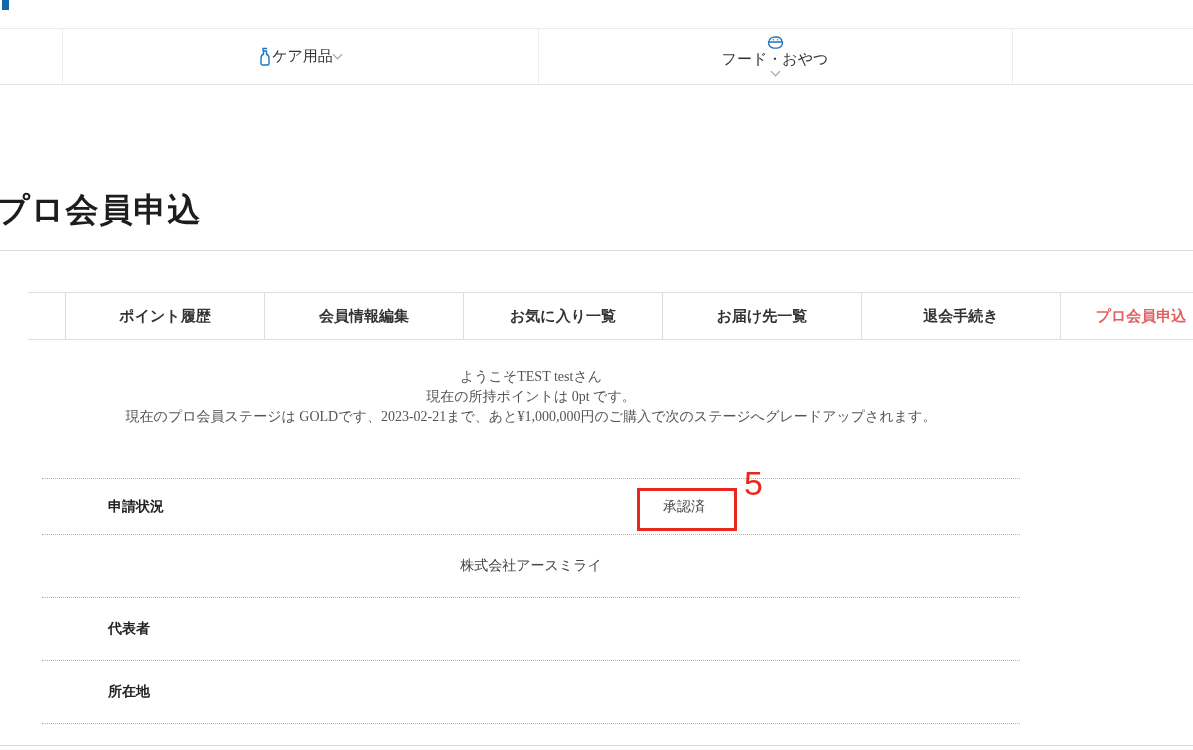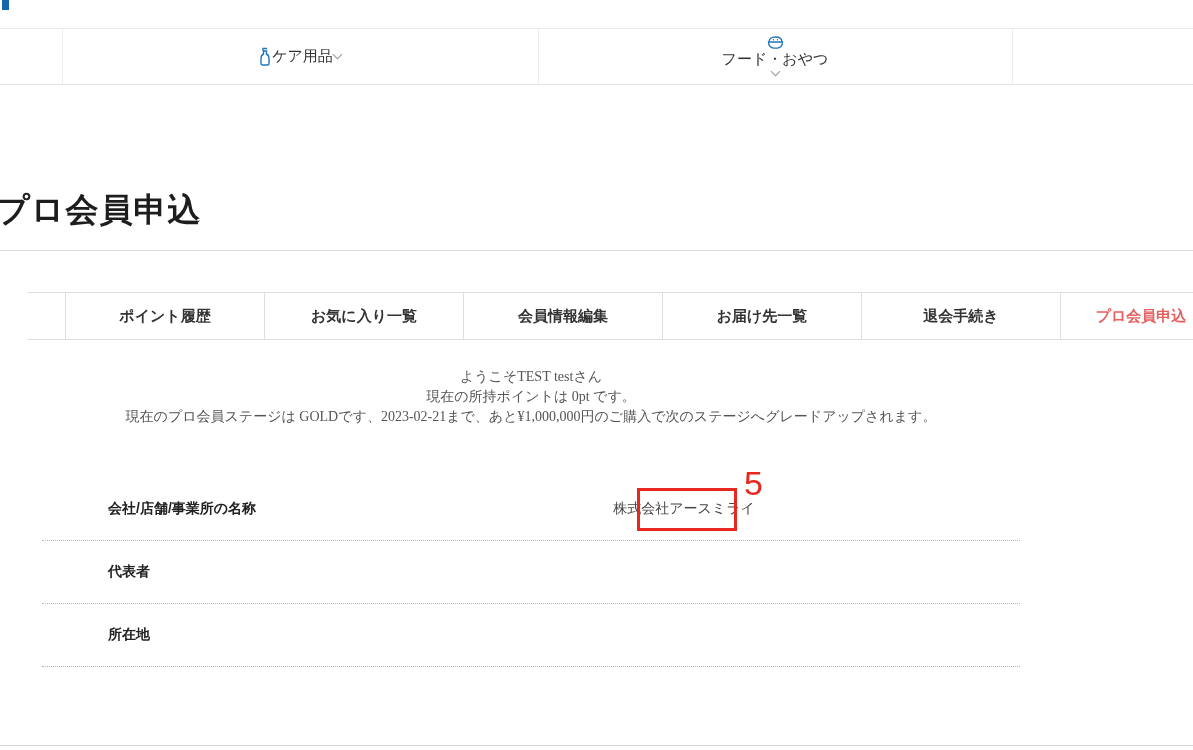--- a/index.html
+++ b/index.html
@@ -134,36 +134,39 @@
       <span class="chev"></span>
     </div>
   </div>
 
   <h1 class="page-title">プロ会員申込</h1>
   <div class="rule rule-under-title"></div>
 
   <div class="tab-bar">
     <div class="tab-cell tab-stub"></div>
     <div class="tab-cell w">ポイント履歴</div>
+    <div class="tab-cell w">会員情報編集</div>
     <div class="tab-cell w">お気に入り一覧</div>
-    <div class="tab-cell w">会員情報編集</div>
     <div class="tab-cell w">お届け先一覧</div>
     <div class="tab-cell w">退会手続き</div>
     <div class="tab-cell last active">プロ会員申込</div>
   </div>
 
   <div class="welcome">
     <div>ようこそTEST testさん</div>
     <div>現在の所持ポイントは 0pt です。</div>
     <div>現在のプロ会員ステージは GOLDです、2023-02-21まで、あと¥1,000,000円のご購入で次のステージへグレードアップされます。</div>
   </div>
 
   <div class="member-table">
+    <div class="m-row first">
+      <div class="m-label">申請状況</div>
+      <div class="m-value">承認済</div>
+    </div>
     <div class="m-row">
-      <div class="m-label">会社/店舗/事業所の名称</div>
       <div class="m-value">株式会社アースミライ</div>
     </div>
     <div class="m-row">
       <div class="m-label">代表者</div>
       <div class="m-value"></div>
     </div>
     <div class="m-row">
       <div class="m-label">所在地</div>
       <div class="m-value"></div>
     </div>

